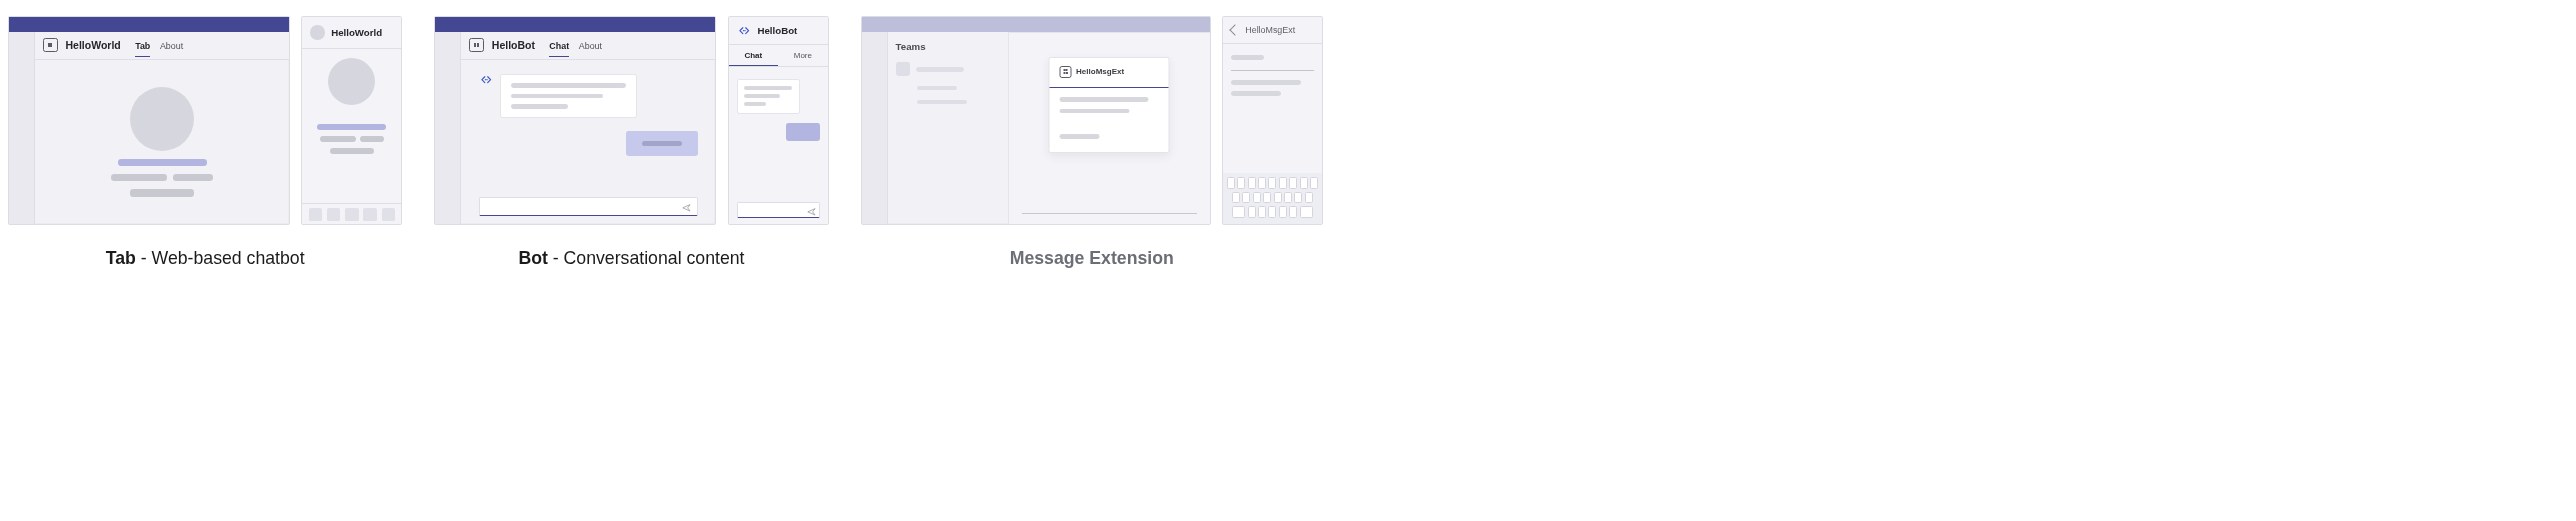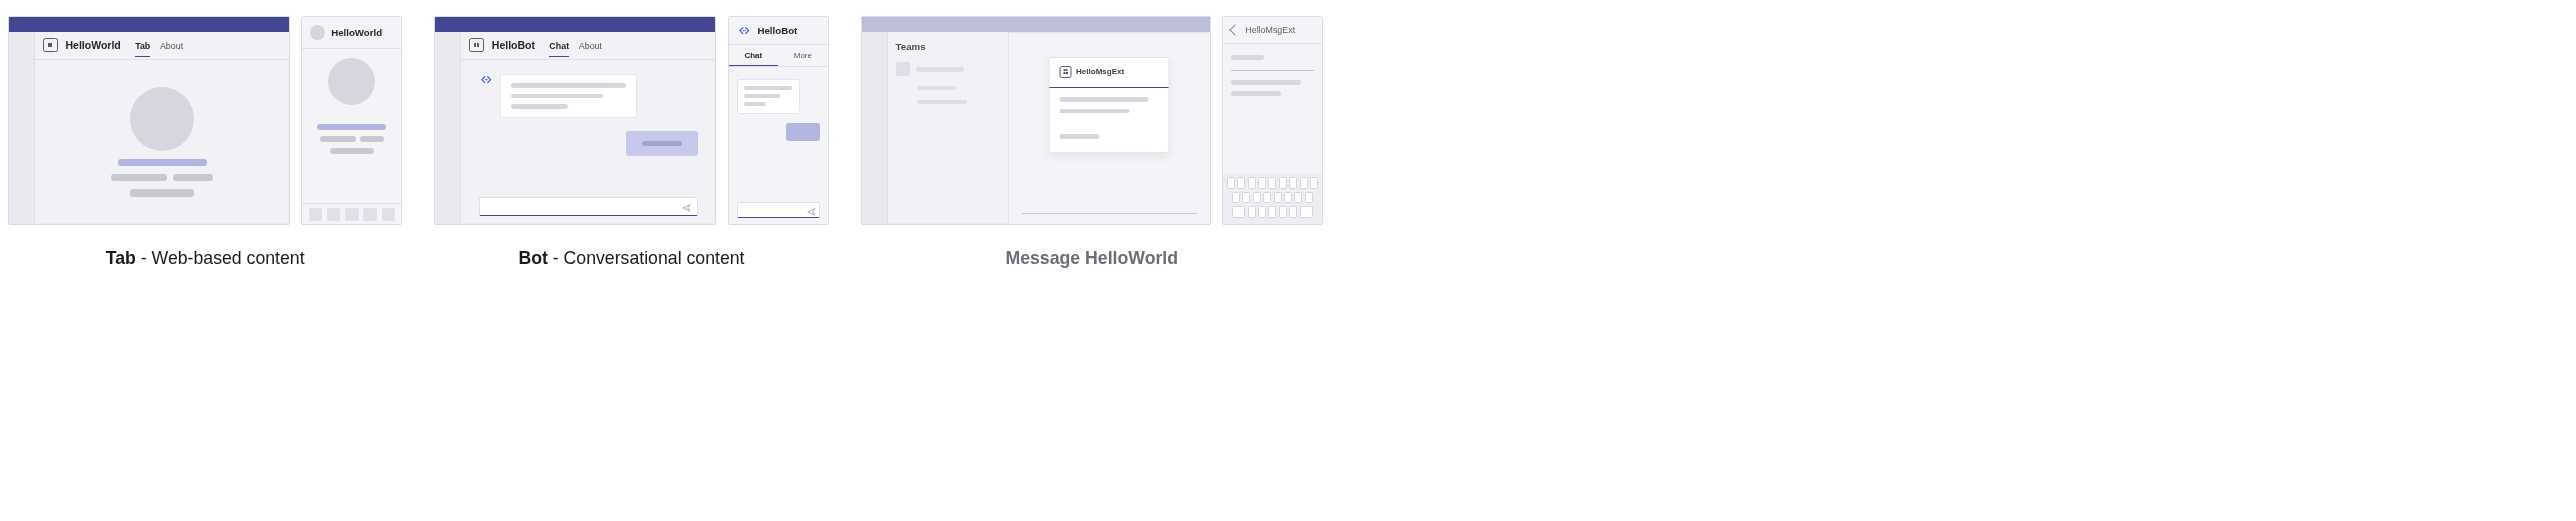--- a/index.html
+++ b/index.html
@@ -394,21 +394,21 @@
           <div class="sq"></div>
           <div class="sq"></div>
           <div class="sq"></div>
           <div class="sq"></div>
           <div class="sq"></div>
         </div>
       </div>
 
     </div>
     <div class="caption">
-      <span class="bold">Tab</span><span> - Web-based content</span>
+      <span class="bold">Tab</span><span> - Web-based chatbot</span>
     </div>
   </div>
 
   <div class="section">
     <div class="mockups">
 
       <div class="desktop">
         <div class="desktop-titlebar"></div>
         <div class="desktop-body">
           <div class="left-rail"></div>
@@ -564,17 +564,17 @@
               <div class="key"></div>
               <div class="key"></div>
               <div class="key"></div>
               <div class="key"></div>
               <div class="key wide"></div>
           </div>
         </div>
       </div>
 
     </div>
-    <div class="caption muted">Message HelloWorld</div>
+    <div class="caption muted">Message Extension</div>
   </div>
 
 </div>
 
 
 </body></html>

